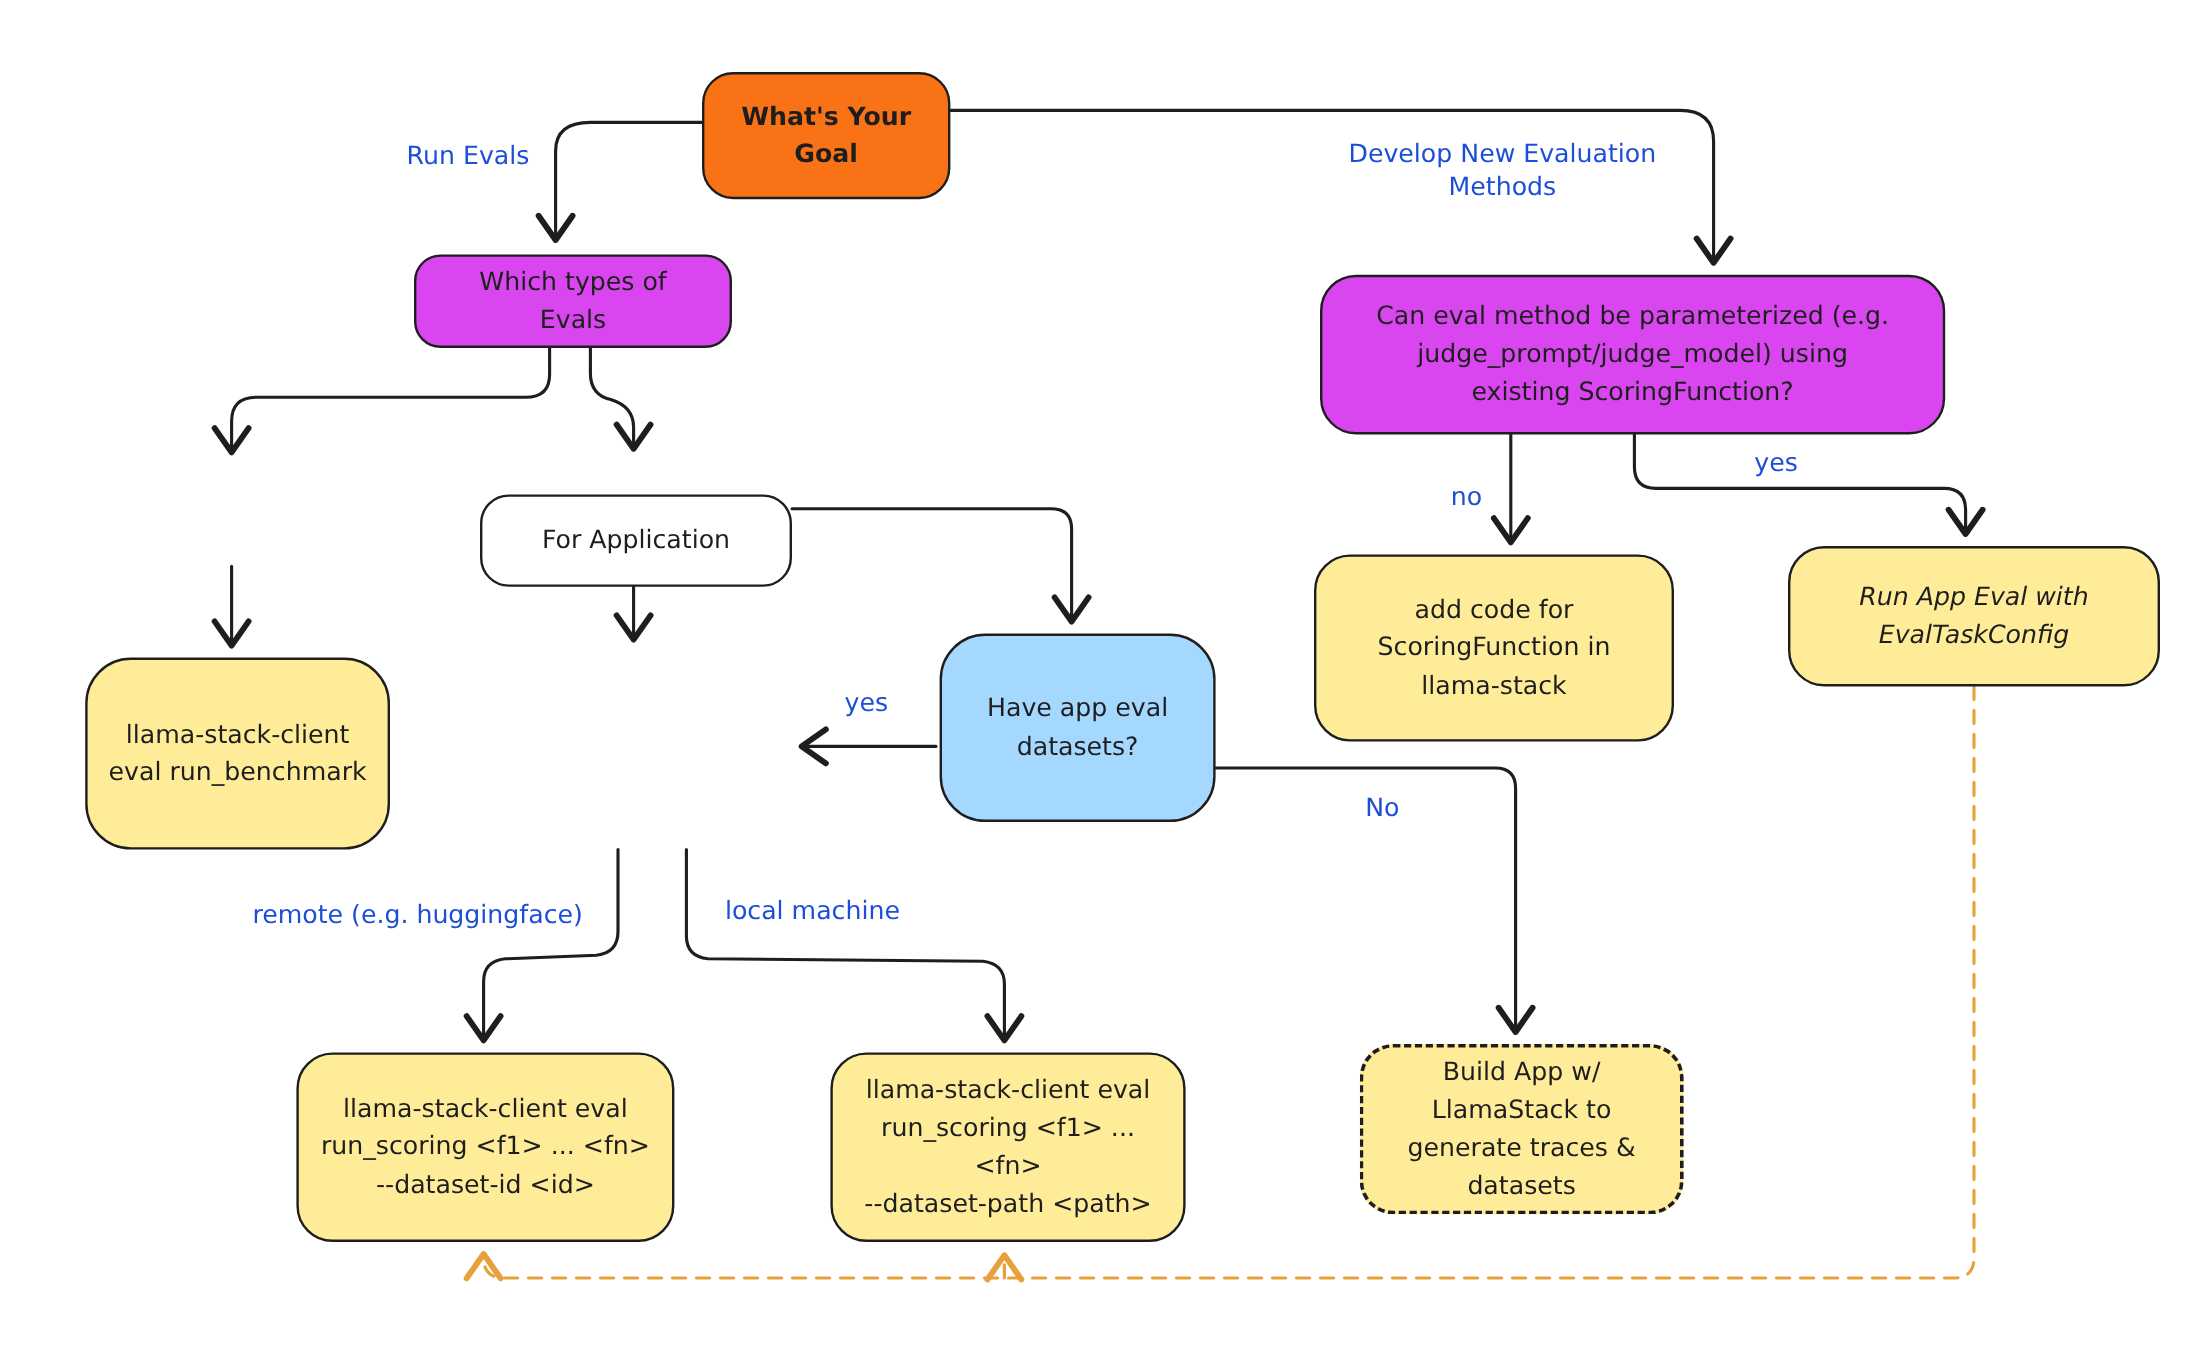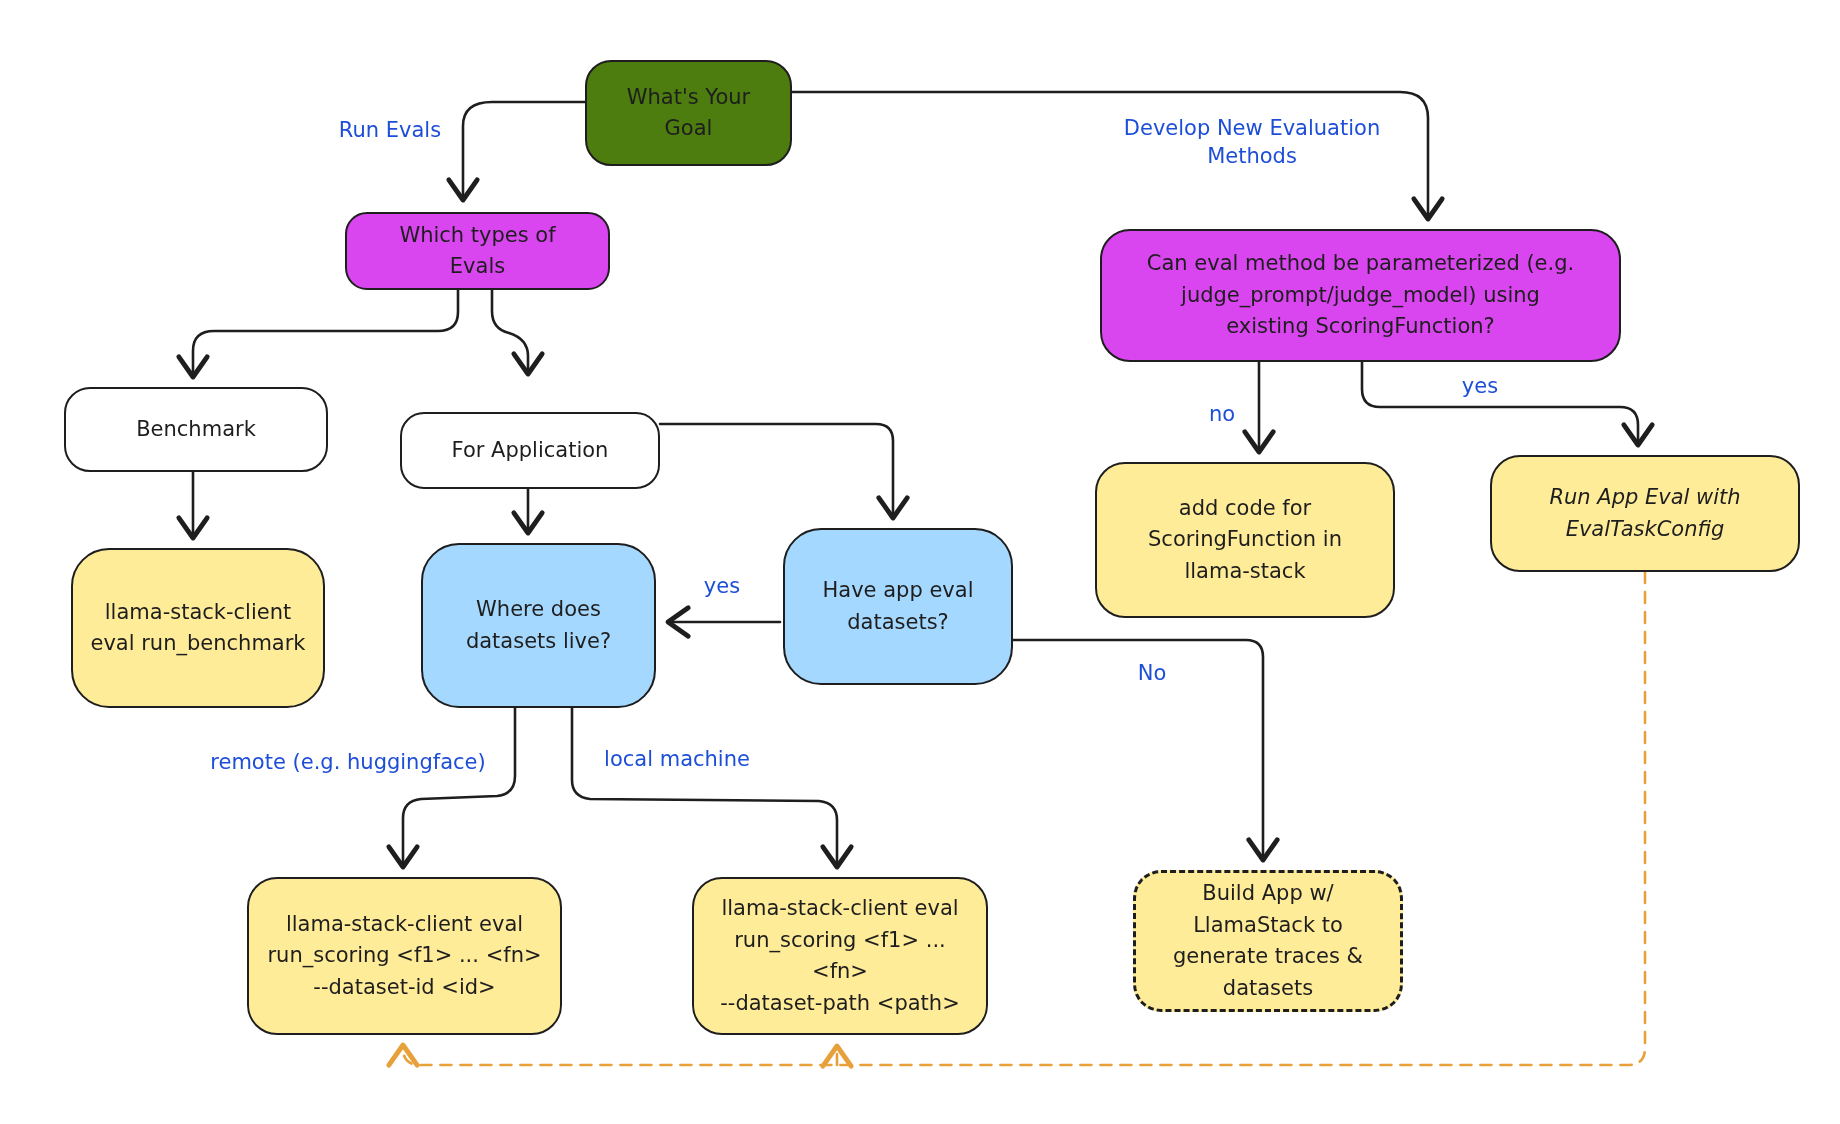--- a/index.html
+++ b/index.html
@@ -16,21 +16,21 @@
     position:absolute;
     display:flex;align-items:center;justify-content:center;
     text-align:center;
     white-space:pre-line;
     border:2.5px solid #1e1e1e;
     border-radius:28px;
     font-size:21px;line-height:1.5;
     box-sizing:border-box;
     padding:6px 10px;
   }
-  .pink{background:#4d7c0f;}
+  .pink{background:#f97316;font-weight:bold;}
   .green{background:#d946ef;}
   .yellow{background:#ffec99;}
   .blue{background:#a5d8ff;}
   .white{background:#ffffff;}
   .dashed{border-style:dashed;border-width:3px;}
   .edge-label{
     position:absolute;
     transform:translate(-50%,-50%);
     white-space:pre-line;
     text-align:center;
@@ -92,29 +92,26 @@
   <div class="node pink" style="left:585px;top:60px;width:207px;height:106px;border-radius:26px;">What's Your
 Goal</div>
 
   <div class="node green" style="left:345px;top:212px;width:265px;height:78px;border-radius:22px;">Which types of
 Evals</div>
 
   <div class="node green" style="left:1100px;top:229px;width:521px;height:133px;border-radius:30px;">Can eval method be parameterized (e.g.
 judge_prompt/judge_model) using
 existing ScoringFunction?</div>
 
-  <div class="node white" style="left:64px;top:387px;width:264px;height:85px;border-radius:26px;">Benchmark</div>
 
   <div class="node white" style="left:400px;top:385px;width:260px;height:77px;border-radius:24px;margin-top:27px;">For Application</div>
 
   <div class="node yellow" style="left:71px;top:548px;width:254px;height:160px;border-radius:38px;">llama-stack-client
 eval run_benchmark</div>
 
-  <div class="node blue" style="left:421px;top:543px;width:235px;height:165px;border-radius:38px;">Where does
-datasets live?</div>
 
   <div class="node blue" style="left:783px;top:528px;width:230px;height:157px;border-radius:38px;">Have app eval
 datasets?</div>
 
   <div class="node yellow" style="left:1095px;top:462px;width:300px;height:156px;border-radius:30px;">add code for
 ScoringFunction in
 llama-stack</div>
 
   <div class="node yellow" style="left:1490px;top:455px;width:310px;height:117px;border-radius:30px;font-style:italic;">Run App Eval with
 EvalTaskConfig</div>

